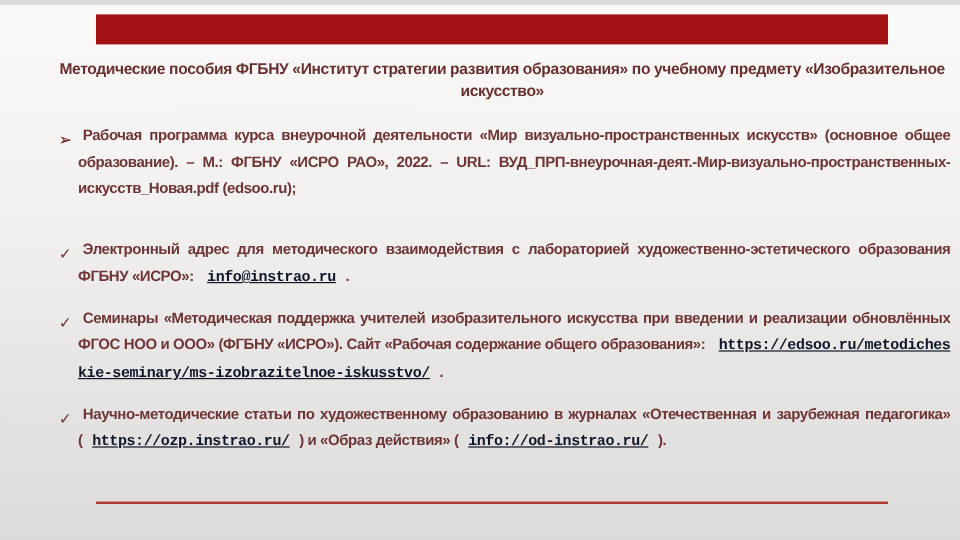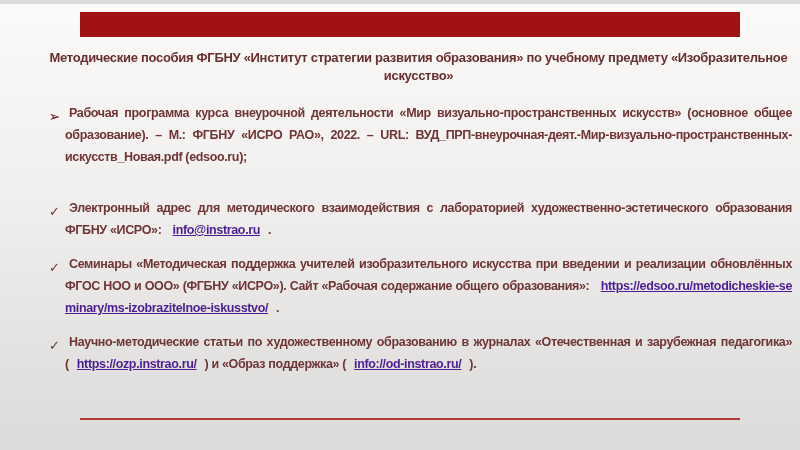--- a/index.html
+++ b/index.html
@@ -31,22 +31,23 @@
   .marker {
     position:absolute; left:0; top:0; width:18px;
     font-weight:normal; text-align:left;
   }
   .arrow-marker { color:#7a3030; font-size:13px; }
   .check-marker { color:#6d3535; font-size:13px; }
   .programs-list li + li { margin-top:17px; }
   .resources-list { margin-top:29px; }
   .resources-list li + li { margin-top:12px; }
   a.link {
-    color:#4c1d95; text-decoration:underline; cursor:pointer;
+    color:#0f172a; text-decoration:underline; cursor:pointer;
     word-break:break-all;
+    font-family:Liberation Mono, monospace;
   }
   .bottom-rule {
     position:absolute; left:68px; top:406px; width:660px; height:0;
     border-top:2px solid #b03a33;
   }
 </style>
 </head>
 <body>
 
 <div class="top-bar"></div>
@@ -69,19 +70,19 @@
     <li>
       <span class="marker check-marker">✓</span>
       <span>Электронный адрес для методического взаимодействия с лабораторией художественно-эстетического образования ФГБНУ «ИСРО»: </span><a class="link">info@instrao.ru</a><span>.</span>
     </li>
     <li>
       <span class="marker check-marker">✓</span>
       <span>Семинары  «Методическая поддержка учителей изобразительного искусства при введении и реализации обновлённых ФГОС НОО и ООО» (ФГБНУ «ИСРО»). Сайт  «Рабочая содержание общего образования»: </span><a class="link">https://edsoo.ru/metodicheskie-seminary/ms-izobrazitelnoe-iskusstvo/</a><span>.</span>
     </li>
     <li>
       <span class="marker check-marker">✓</span>
-      <span>Научно-методические  статьи по художественному образованию в журналах «Отечественная и зарубежная педагогика» (</span><a class="link">https://ozp.instrao.ru/</a><span>)  и «Образ поддержка» (</span><a class="link">info://od-instrao.ru/</a><span>).</span>
+      <span>Научно-методические  статьи по художественному образованию в журналах «Отечественная и зарубежная педагогика» (</span><a class="link">https://ozp.instrao.ru/</a><span>)  и «Образ действия» (</span><a class="link">info://od-instrao.ru/</a><span>).</span>
     </li>
   </ul>
 
 </div>
 
 <div class="bottom-rule"></div>
 
 </body></html>

